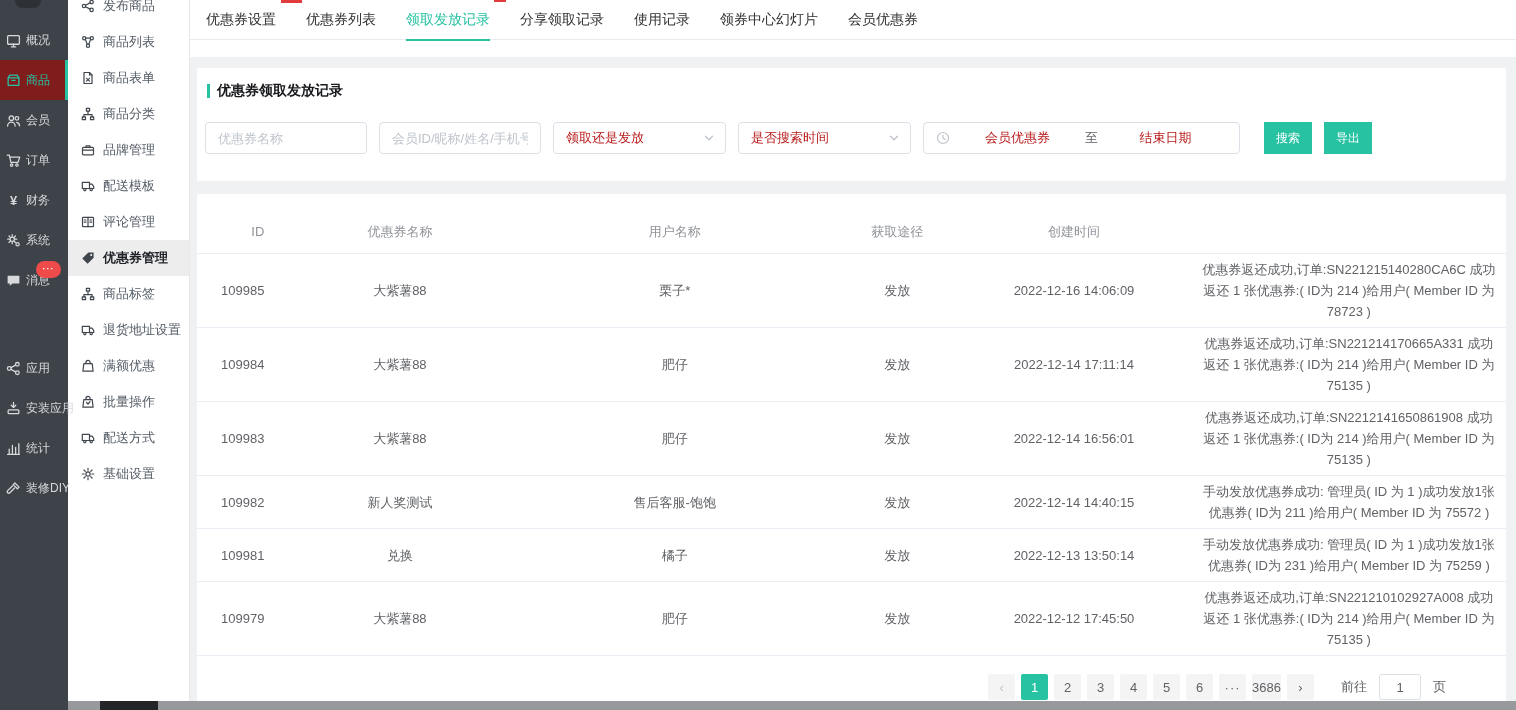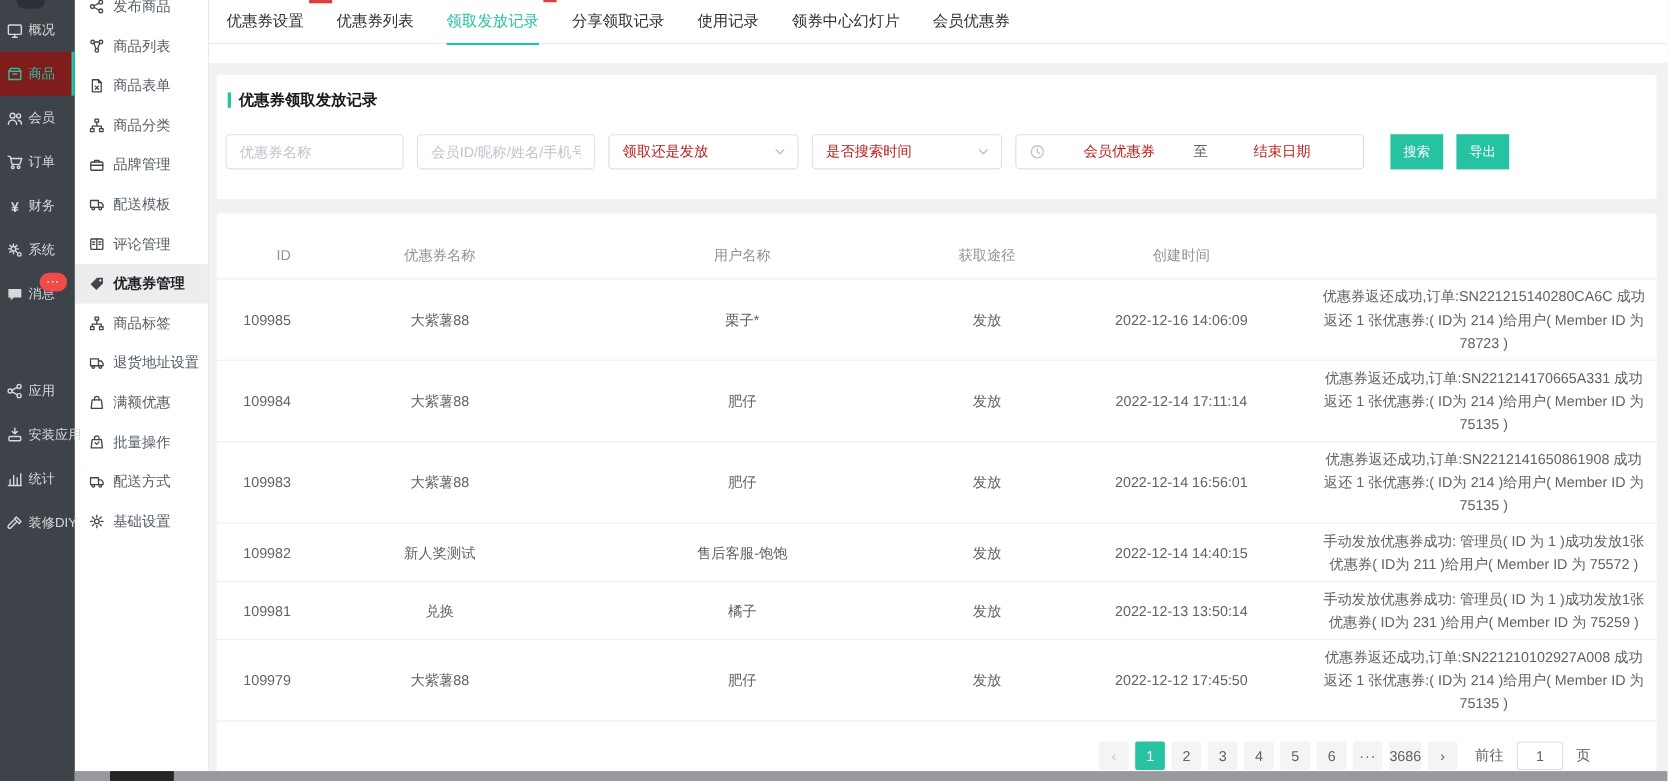--- a/index.html
+++ b/index.html
@@ -4,21 +4,21 @@
 <style>
   :root{ --teal:#26c2a2; }
   *{box-sizing:border-box; margin:0; padding:0;}
   html,body{width:1516px;height:710px;}
   body{
     font-family:"Liberation Sans","DejaVu Sans",sans-serif;
     overflow:hidden; position:relative; display:flex;
     background:#f0f1f2; color:#606266;
   }
   
-  .sp{width:68px; flex-shrink:0; background:#3e4349; color:#d7d9da; padding-top:7px; position:relative; z-index:3;}
+  .sp{width:68px; flex-shrink:0; background:#3e4349; color:#d7d9da; padding-top:20px; position:relative; z-index:3;}
   .sp-logo-cut{position:absolute; top:-7px; left:15px; width:26px; height:15px; border-radius:13px; background:#2d3135;}
   .sp-item{height:40px; display:flex; align-items:center; gap:5px; padding-left:6px; font-size:12px; cursor:pointer; position:relative; white-space:nowrap;}
   .sp-item.gap{margin-top:48px;}
   .sp-item.active{background:#7f1d1d; color:var(--teal);}
   .sp-item.active::after{content:""; position:absolute; right:0; top:0; bottom:0; width:3px; background:var(--teal);}
   .sp-ic{width:15px; height:15px; display:inline-flex; flex-shrink:0;}
   .sp-ic svg{width:15px;height:15px;}
   .sp-badge{position:absolute; left:36px; top:1px; background:#ef4b4b; color:#fff; border-radius:9px; min-width:25px; height:17px; line-height:16px; text-align:center; font-size:9px; letter-spacing:1px; font-weight:bold;}
   
   .ss{width:122px; flex-shrink:0; background:#fff; border-right:1px solid #e8e8e8; font-size:13px; color:#545c66; overflow:hidden; z-index:2;}
@@ -64,21 +64,21 @@
   .td{text-align:center; line-height:21px;}
   .c-id{width:7%;} .c-coupon{width:17%;} .c-user{width:25%;} .c-channel{width:9%;} .c-time{width:18%;}
   .c-log{width:24%; padding:0 8px;}
   
   .pager{margin-top:auto; display:flex; align-items:center; justify-content:flex-end; gap:6px; padding:0 60px 10px 0; font-size:13px; color:#606266;}
   .pages{display:flex; gap:6px;}
   .pg{min-width:27px; height:26px; background:#f4f4f5; border:none; border-radius:2px; font-size:13px; color:#606266; cursor:pointer; font-family:inherit;}
   .pg.active{background:var(--teal); color:#fff;}
   .pg.ellipsis{background:#f4f4f5; letter-spacing:1px;}
   .pg.prev{color:#c0c4cc;}
-  .goto-label{margin-left:10px;font-family:Liberation Mono, monospace;}
+  .goto-label{margin-left:21px;font-family:Liberation Mono, monospace;}
   .goto-input{width:42px; height:26px; border:1px solid #dcdfe6; border-radius:3px; text-align:center; font-size:13px; color:#606266; margin:0 6px; outline:none;}
   
   .hscroll{position:absolute; left:68px; right:0; bottom:0; height:9px; background:#97999c; z-index:10;}
   .hthumb{position:absolute; left:32px; top:0; width:58px; height:9px; background:#232527;}
   .artifact{position:absolute; background:#e23b3b; z-index:9;}
   .a1{left:281px; top:0; width:21px; height:3px;}
   .a2{left:494px; top:0; width:12px; height:2px;}
 </style>
 </head>
 <body>

